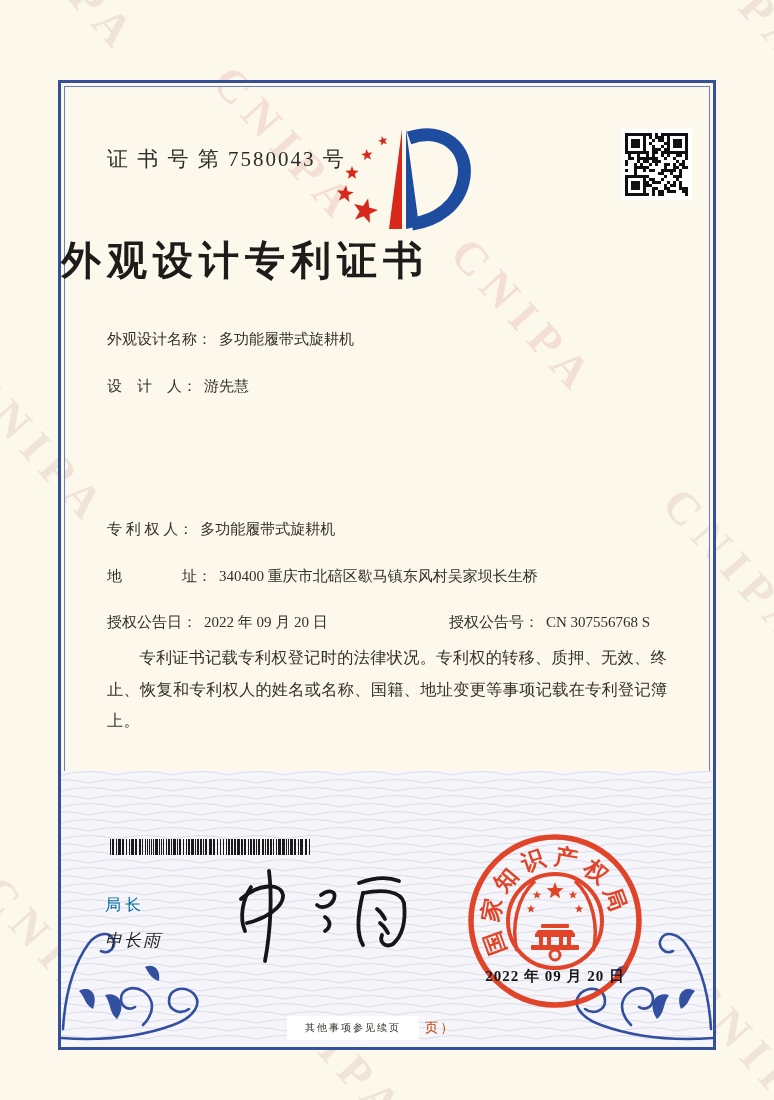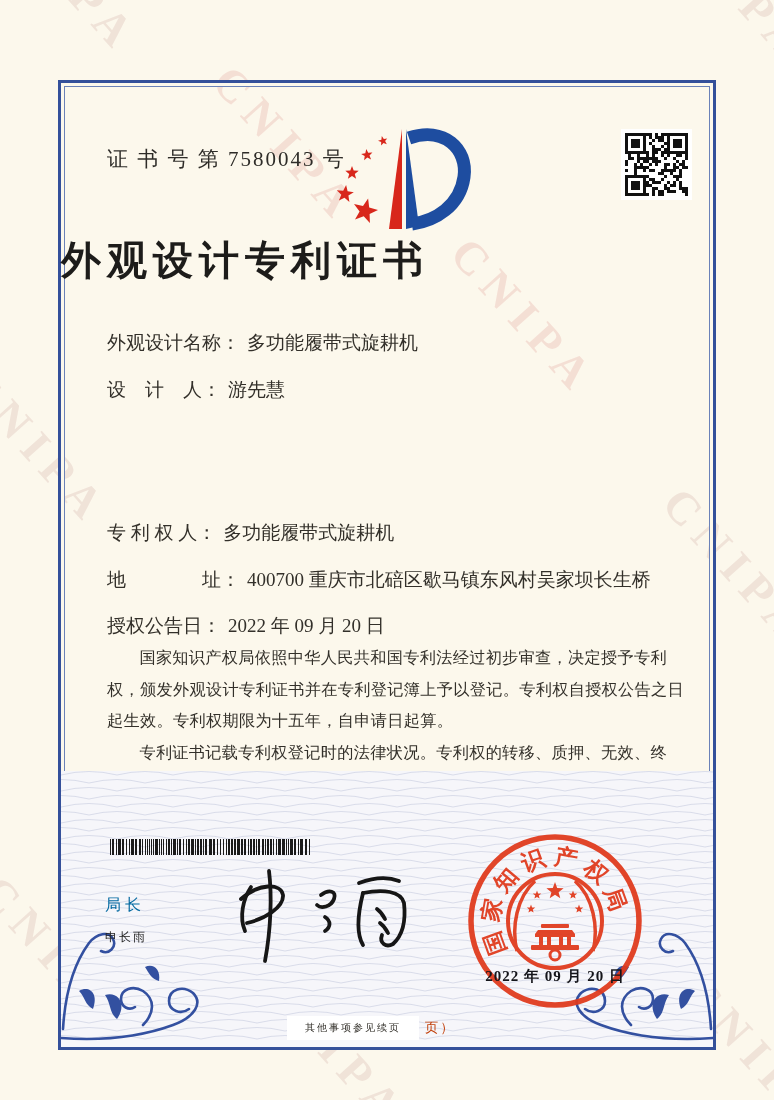--- a/index.html
+++ b/index.html
@@ -10,37 +10,37 @@
       transform:rotate(48deg);opacity:.75;white-space:nowrap;pointer-events:none;}
   .wm.pink{color:#f3d9cf;opacity:.8;}
   
   .card{position:absolute;left:58px;top:80px;width:658px;height:970px;box-sizing:border-box;
         border:3px solid #34509a;box-shadow:inset 0 0 0 3px #fcf8ec, inset 0 0 0 4px #6b82b8;}
   .certno{position:absolute;left:46px;top:62px;font-size:21px;letter-spacing:2px;}
   .qr{position:absolute;left:560px;top:46px;}
   .logo{position:absolute;left:260px;top:40px;}
   .title{position:absolute;left:0;top:150px;width:100%;text-align:left;
          font-size:40px;font-weight:bold;letter-spacing:6px;color:#1d1c1a;}
-  .frow{position:absolute;left:46px;right:18px;font-size:19px;white-space:nowrap;color:#33302a;}
+  .frow{position:absolute;left:46px;right:18px;font-size:15px;white-space:nowrap;color:#33302a;}
   .frow .val{margin-left:7px;}
   .pair2{position:absolute;left:342px;top:0;}
   .paras{position:absolute;left:46px;top:560px;width:592px;font-size:16.2px;line-height:31.5px;
          letter-spacing:.3px;color:#33302a;}
   .paras p{margin:0;text-indent:2em;}
   
   .panel{position:absolute;left:0;right:0;top:688px;bottom:0;overflow:hidden;background:#f6f6fa;}
   .panel svg.waves{position:absolute;left:0;top:0;width:100%;height:100%;}
   .orn{position:absolute;bottom:2px;width:152px;height:116px;}
   .orn.right{right:0;}
   .orn.left{left:0;transform:scaleX(-1);}
   .barcode{position:absolute;left:49px;top:68px;}
   .role{position:absolute;left:44px;top:124px;font-family:"Liberation Sans",sans-serif;
         font-size:16px;letter-spacing:4px;color:#0369a1;}
   .sname{position:absolute;left:44px;top:158px;font-family:"Liberation Sans",sans-serif;
-        font-size:12px;letter-spacing:2px;color:#222;}
+        font-size:17px;letter-spacing:2px;color:#222;font-style:italic;}
   .sig{position:absolute;left:156px;top:94px;}
   .seal{position:absolute;left:404px;top:60px;opacity:.94;}
   .sealdate{position:absolute;left:404px;top:196px;width:180px;text-align:center;
         font-size:15px;font-weight:bold;letter-spacing:1px;color:#15151a;}
   .pagenum{position:absolute;left:0;bottom:10px;width:100%;text-align:center;
         font-size:13.5px;letter-spacing:2px;color:#c2410c;}
   .note{position:absolute;left:287px;top:1016px;background:#ffffff;padding:5px 18px;
         font-size:10px;letter-spacing:2px;color:#33302a;}
 </style>
 </head>
@@ -226,30 +226,32 @@
     <div class="frow" style="top:247px">
       <span class="lab">外观设计名称：</span><span class="val">多功能履带式旋耕机</span>
     </div>
     <div class="frow" style="top:294px">
       <span class="lab">设　计　人：</span><span class="val">游先慧</span>
     </div>
     <div class="frow" style="top:437px">
       <span class="lab">专 利 权 人：</span><span class="val">多功能履带式旋耕机</span>
     </div>
     <div class="frow" style="top:484px">
-      <span class="lab">地　　　　址：</span><span class="val">400700 重庆市北碚区歇马镇东风村吴家坝长生桥</span>
+      <span class="lab">地　　　　址：</span><span class="val">340400 重庆市北碚区歇马镇东风村吴家坝长生桥</span>
     </div>
     <div class="frow" style="top:530px">
       <span>
         <span class="lab">授权公告日：</span><span class="val">2022 年 09 月 20 日</span>
       </span>
+      <span class="pair2">
+        <span class="lab">授权公告号：</span><span class="val">CN 307556768 S</span>
+      </span>
     </div>
 
     <div class="paras">
-      <p>国家知识产权局依照中华人民共和国专利法经过初步审查，决定授予专利权，颁发外观设计专利证书并在专利登记簿上予以登记。专利权自授权公告之日起生效。专利权期限为十五年，自申请日起算。</p>
       <p>专利证书记载专利权登记时的法律状况。专利权的转移、质押、无效、终止、恢复和专利权人的姓名或名称、国籍、地址变更等事项记载在专利登记簿上。</p>
     </div>
 
     <div class="panel">
       <svg class="waves" id="waves" viewBox="0 0 652 276" preserveAspectRatio="none">
           <rect x="0" y="0" width="652" height="276" fill="#f6f6fa"></rect>
           <path d="M0,4 q28,-7 56,0 q28,-7 56,0 q28,-7 56,0 q28,-7 56,0 q28,-7 56,0 q28,-7 56,0 q28,-7 56,0 q28,-7 56,0 q28,-7 56,0 q28,-7 56,0 q28,-7 56,0 q28,-7 56,0 q28,-7 56,0" fill="none" stroke="#c9cee0" stroke-width="1" opacity="0.65"></path>
           <path d="M-28,12 q28,-7 56,0 q28,-7 56,0 q28,-7 56,0 q28,-7 56,0 q28,-7 56,0 q28,-7 56,0 q28,-7 56,0 q28,-7 56,0 q28,-7 56,0 q28,-7 56,0 q28,-7 56,0 q28,-7 56,0 q28,-7 56,0" fill="none" stroke="#c9cee0" stroke-width="1" opacity="0.65"></path>
           <path d="M0,20 q28,-7 56,0 q28,-7 56,0 q28,-7 56,0 q28,-7 56,0 q28,-7 56,0 q28,-7 56,0 q28,-7 56,0 q28,-7 56,0 q28,-7 56,0 q28,-7 56,0 q28,-7 56,0 q28,-7 56,0 q28,-7 56,0" fill="none" stroke="#c9cee0" stroke-width="1" opacity="0.65"></path>
           <path d="M-28,28 q28,-7 56,0 q28,-7 56,0 q28,-7 56,0 q28,-7 56,0 q28,-7 56,0 q28,-7 56,0 q28,-7 56,0 q28,-7 56,0 q28,-7 56,0 q28,-7 56,0 q28,-7 56,0 q28,-7 56,0 q28,-7 56,0" fill="none" stroke="#c9cee0" stroke-width="1" opacity="0.65"></path>

